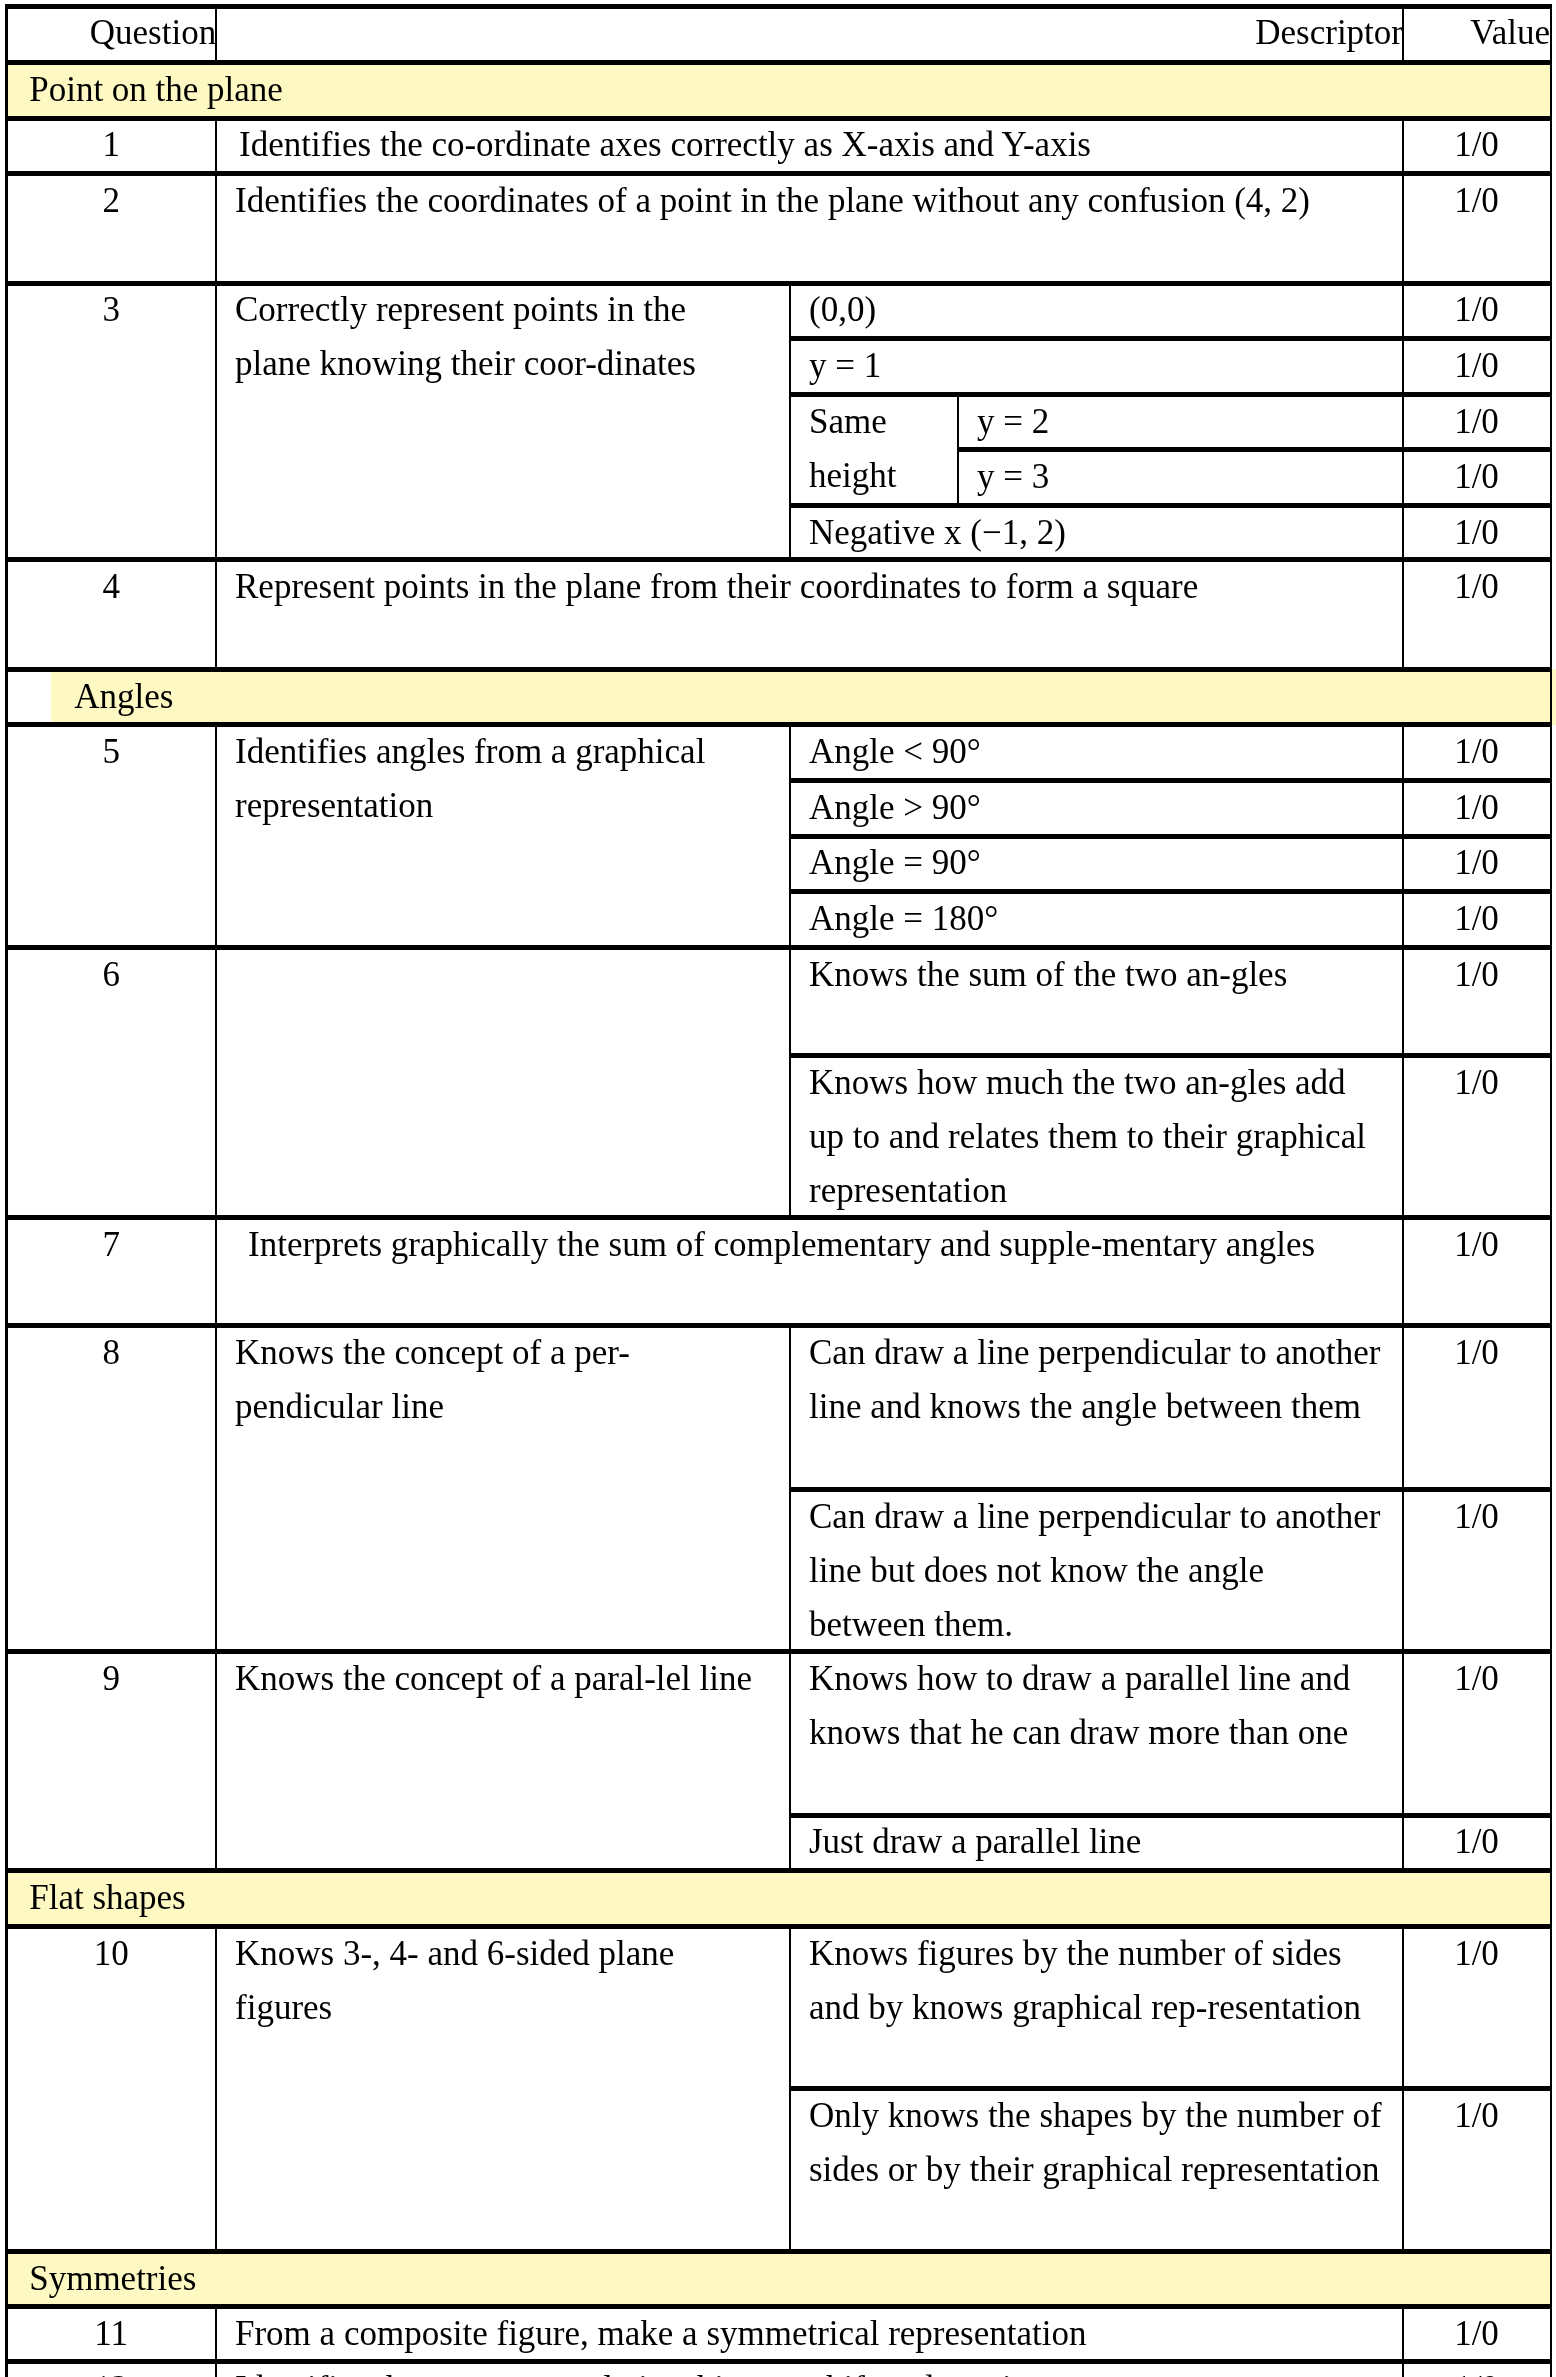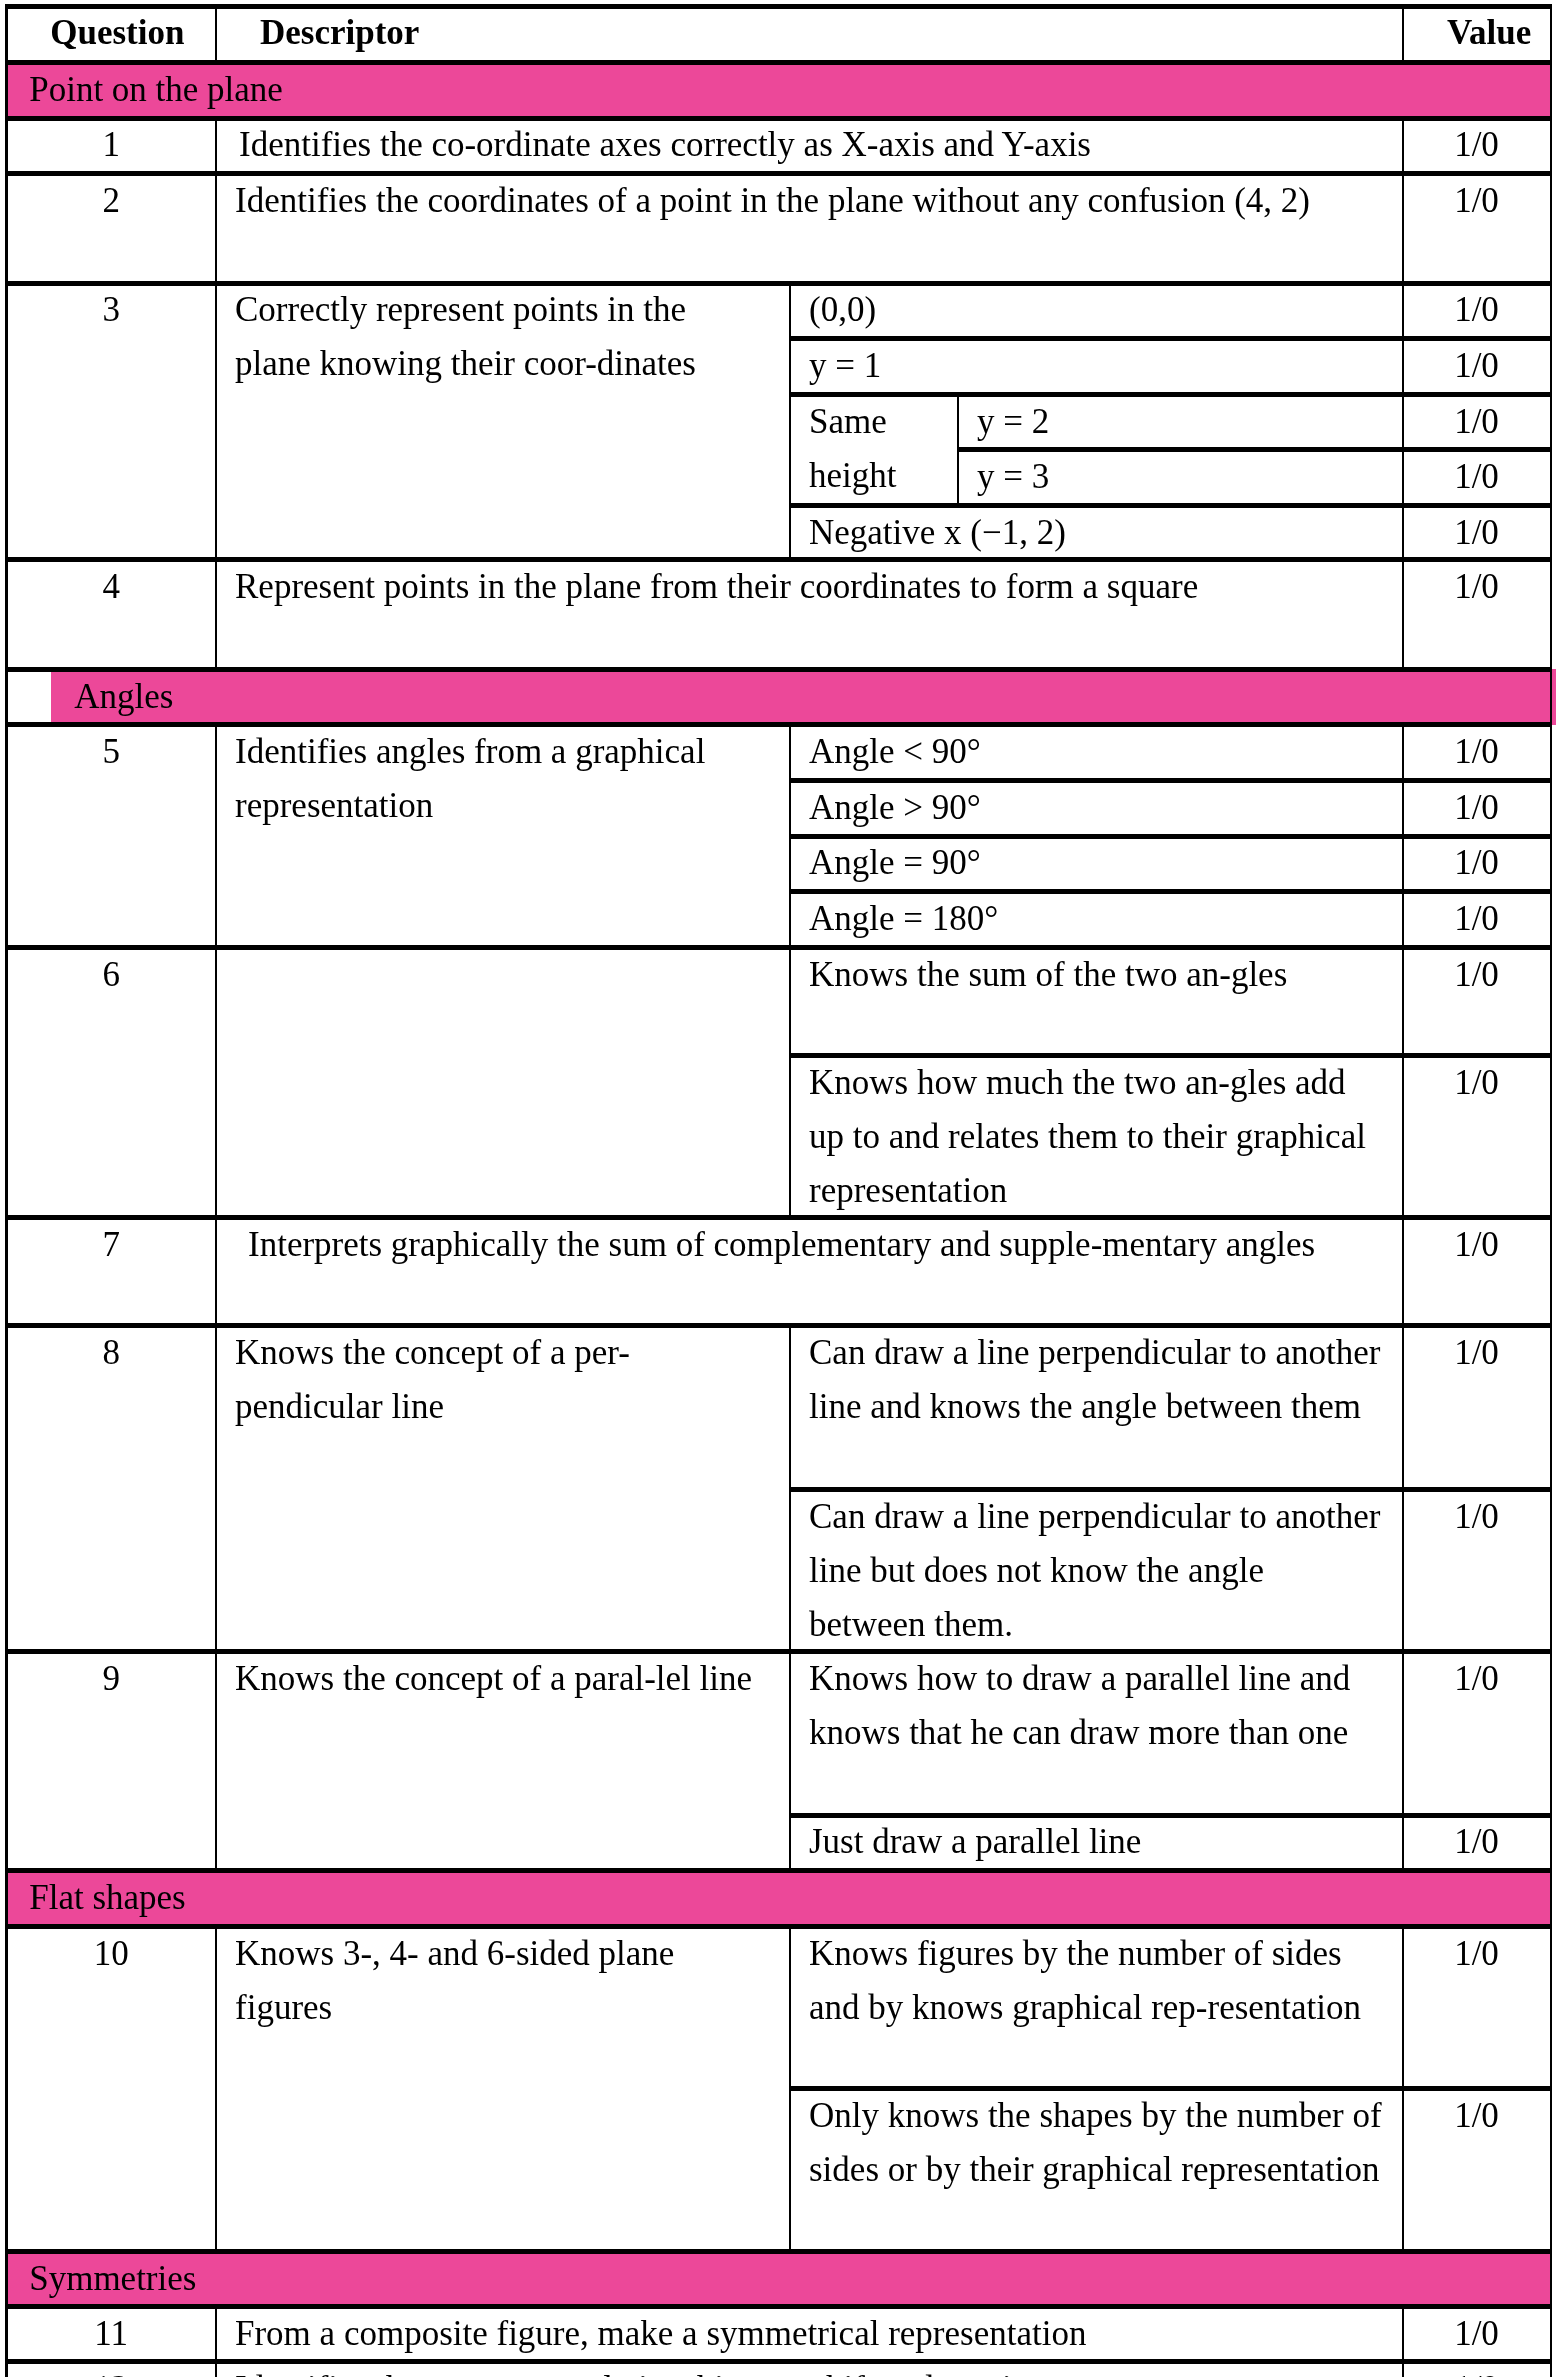--- a/index.html
+++ b/index.html
@@ -2,22 +2,22 @@
 <html style="font-size:7.6px"><head>
 <meta charset="utf-8">
 <style>
   html, body { margin: 0; padding: 0; background: #ffffff; }
   body { width: 1557px; height: 2422px; position: relative; overflow: hidden;
          font-family: "Liberation Serif", "DejaVu Serif", serif; color: #000; }
   #grid { position: absolute; left: 0; top: 0; width: 1557px; height: 2422px; }
   .cell { position: absolute; box-sizing: border-box; font-size: 35px; line-height: 54px;
           padding: 1px 19px 0 19px; white-space: normal; }
   .c { text-align: center; padding-left: 0; padding-right: 0; }
-  .hdr { font-weight: bold; text-align: left; padding: 0; margin-left: 44px; }
-  .sec { background: #ec4899; padding-left: 23px; }
+  .hdr { font-weight: normal; text-align: right; padding: 0; }
+  .sec { background: #fef9c3; padding-left: 23px; }
   .hline { position: absolute; height: 4.8px; background: #000; }
   .vline { position: absolute; width: 2.4px; background: #000; }
 </style>
 </head>
 <body>
 
 <div id="grid">
 
   <div class="cell hdr" style="left:6.2px;top:6.2px;width:210px;height:56px;">Question</div>
   <div class="cell hdr" style="left:216px;top:6.2px;width:1187px;height:56px;">Descriptor</div>

